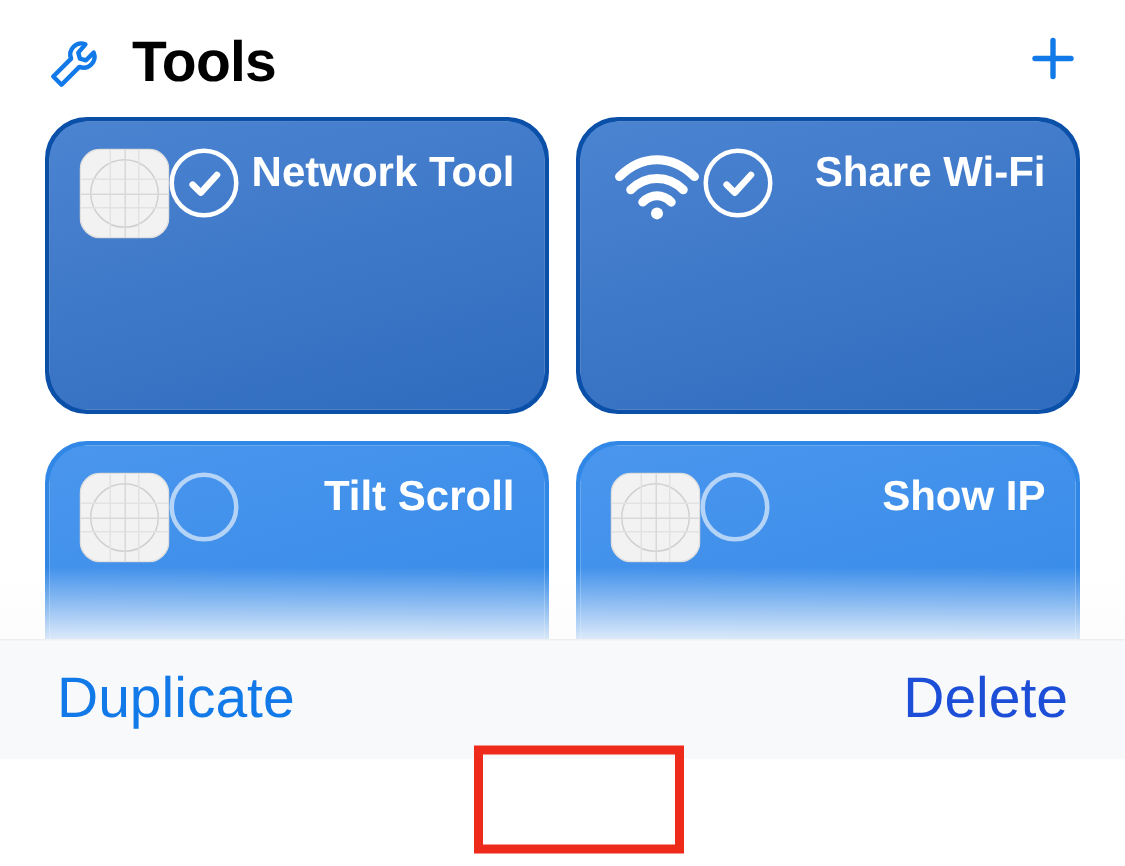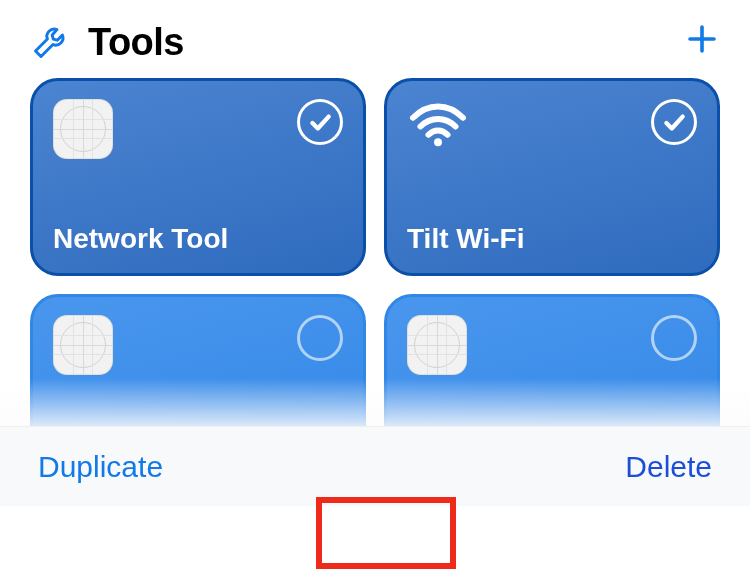--- a/index.html
+++ b/index.html
@@ -7,21 +7,21 @@
   .screen { width: 750px; height: 506px; position: relative; background: #fff; }
 
   .header { display: flex; align-items: center; justify-content: space-between; padding: 18px 30px 4px 30px; }
   .header-left { display: flex; align-items: center; gap: 14px; }
   .wrench { color: #1179e8; }
   .title { font-size: 38px; font-weight: 700; color: #000; letter-spacing: -0.5px; }
   .plus { color: #1179e8; font-size: 44px; font-weight: 300; line-height: 1; }
 
   .grid { position: absolute; top: 78px; left: 30px; right: 30px; display: grid; grid-template-columns: 1fr 1fr; gap: 18px; }
 
-  .card { position: relative; height: 198px; border-radius: 28px; padding: 18px 20px; display: flex; flex-direction: column; justify-content: space-between; color: #fff; }
+  .card { position: relative; height: 198px; border-radius: 28px; padding: 18px 20px; display: flex; flex-direction: row; justify-content: space-between; color: #fff; }
   .card.selected { background: linear-gradient(165deg, #4b84d1 0%, #2f6bbe 100%); border: 3px solid #0a4fa8; }
   .card.unselected { background: linear-gradient(165deg, #4a96ee 0%, #3087e6 100%); border: 3px solid #3087e6; }
   .card-row-top { display: flex; align-items: flex-start; justify-content: space-between; }
   .card-title { font-size: 28px; font-weight: 600; color: #fff; }
 
   .app-icon { width: 60px; height: 60px; border-radius: 14px; background: #f2f2f2; border: 1px solid rgba(0,0,0,0.08); position: relative; overflow: hidden; }
   .app-icon::before { content:""; position:absolute; inset:6px; border:1px solid #d0d0d0; border-radius:50%; }
   .app-icon::after { content:""; position:absolute; inset:0; background:
      linear-gradient(#d8d8d8,#d8d8d8) center/1px 100% no-repeat,
      linear-gradient(#d8d8d8,#d8d8d8) center/100% 1px no-repeat,
@@ -33,21 +33,21 @@
 
   .sel-circle { width: 46px; height: 46px; border-radius: 50%; border: 3px solid #fff; display:flex; align-items:center; justify-content:center; flex-shrink:0; }
   .sel-circle.empty { border: 3px solid rgba(255,255,255,0.6); }
   .check { stroke:#fff; stroke-width:4; fill:none; stroke-linecap:round; stroke-linejoin:round; }
 
   .wifi-icon { color:#fff; }
 
   .fade { position:absolute; left:0; right:0; bottom:70px; height:58px; background: linear-gradient(to bottom, rgba(255,255,255,0), rgba(252,252,253,1)); pointer-events:none; }
 
   .toolbar { position:absolute; left:0; right:0; bottom:0; height:80px; background:#f8f9fb; border-top:1px solid rgba(0,0,0,0.04); display:flex; align-items:center; justify-content:space-between; padding: 0 38px; }
-  .tb-btn { font-size: 30px; font-weight: 400; background:none; border:none; cursor:pointer; }
+  .tb-btn { font-size: 38px; font-weight: 400; background:none; border:none; cursor:pointer; }
   .tb-blue { color:#1179e8; }
   .tb-red { color:#1d4ed8; }
 
   .highlight { position:absolute; border:6px solid #ee2a1b; pointer-events:none; }
 </style>
 </head>
 <body>
 
 <div class="screen">
 
@@ -90,21 +90,21 @@
             <path d="M8.2 14.3c1.1-1.1 2.4-1.7 3.8-1.7s2.7.6 3.8 1.7" stroke="#fff" stroke-width="2.4" stroke-linecap="round"></path>
             <circle cx="12" cy="17.3" r="1.6" fill="#fff"></circle>
           </svg>
         </span>
         <div class="sel-circle">
           <svg width="26" height="26" viewBox="0 0 24 24">
               <polyline class="check" points="5 13 10 18 20 7"></polyline>
             </svg>
         </div>
       </div>
-      <div class="card-title">Tilt Wi-Fi</div>
+      <div class="card-title">Share Wi-Fi</div>
     </div>
 
     <div class="card unselected">
       <div class="card-row-top">
         <div class="app-icon"></div>
         <div class="sel-circle empty"></div>
       </div>
       <div class="card-title">Tilt Scroll</div>
     </div>
 

